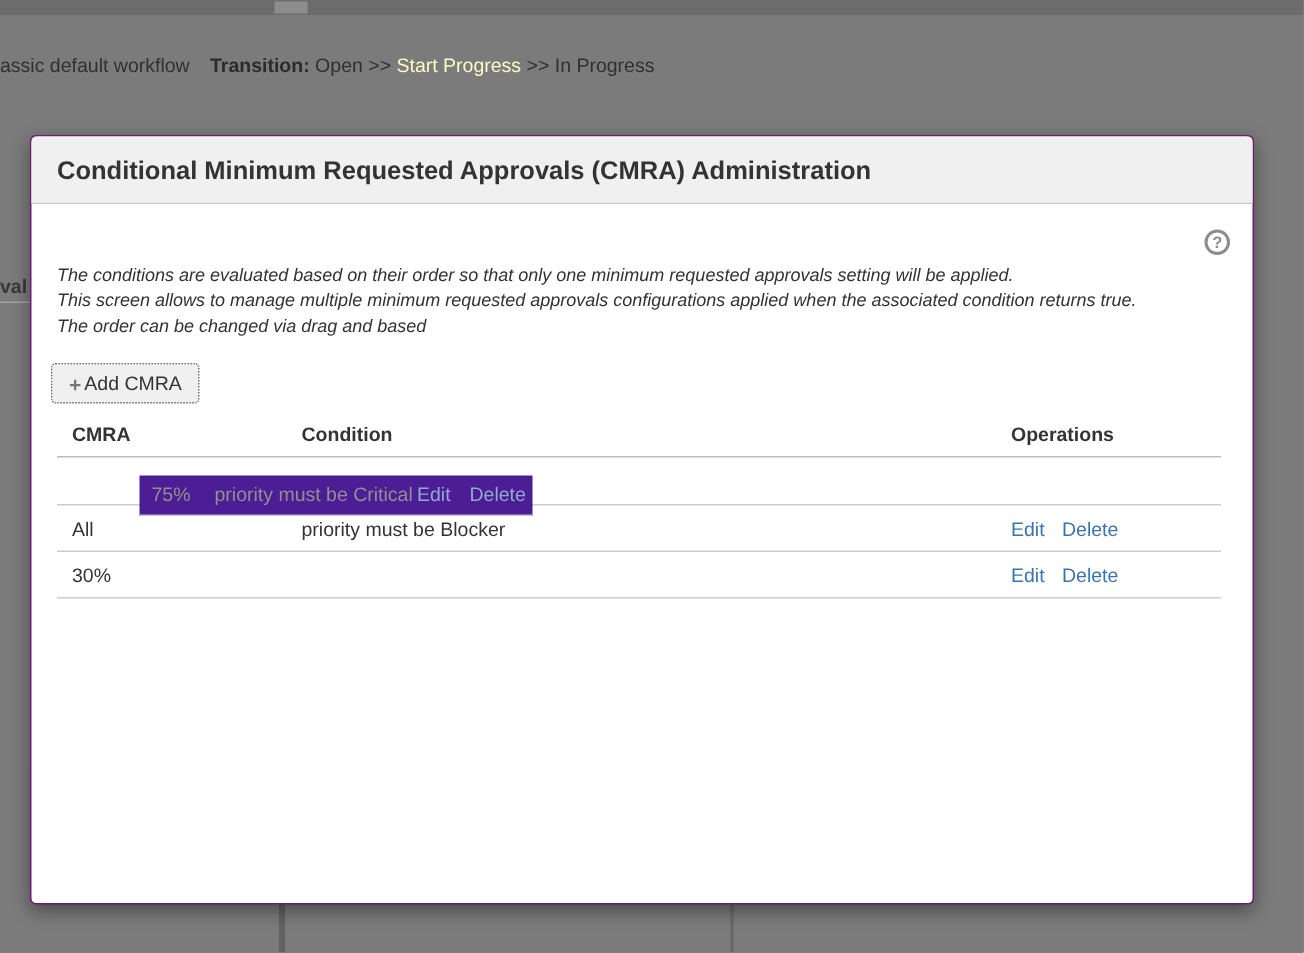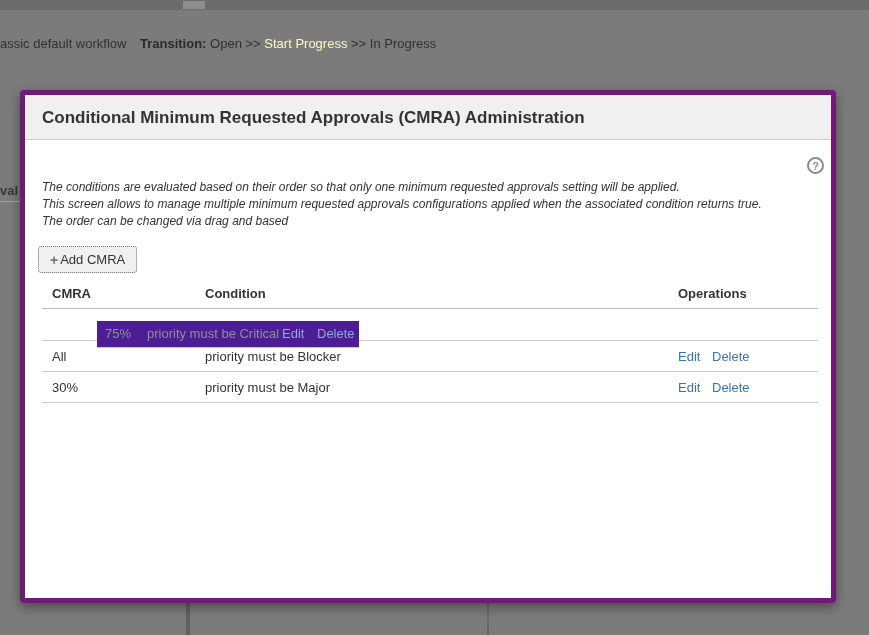--- a/index.html
+++ b/index.html
@@ -18,21 +18,21 @@
   .bg-transition b { color:#2b2b2b; }
   .bg-link { color:#fef9c3; text-decoration:none; }
   .bg-tab-fragment { position:absolute; left:0; top:183px; font-size:13px; font-weight:bold; color:#383838; }
   .bg-tab-line { position:absolute; left:0; top:201px; width:22px; height:1px; background:#a3a3a3; }
   .bg-vline1 { position:absolute; left:186px; top:603px; width:4px; height:32px; background:#616161; }
   .bg-vline2 { position:absolute; left:487px; top:603px; width:2px; height:32px; background:#686868; }
 
   
   .dialog {
     position:absolute; left:20px; top:90px; width:816px; height:513px;
-    background:#ffffff; border:5px solid #701a75; border-radius:4px;
+    background:#ffffff; border:1px solid #701a75; border-radius:4px;
     box-shadow:0 4px 12px rgba(0,0,0,0.40);
     padding-left:32px;
   }
   .dialog-header {
     position:absolute; left:0; top:0; width:100%; height:45px;
     background:#f0f0f0; border-bottom:1px solid #cccccc;
     border-radius:4px 4px 0 0;
   }
   .dialog-title {
     position:absolute; left:17px; top:0; line-height:45px;
@@ -151,20 +151,19 @@
 
     <div class="trow" style="top:247px;">
       <span class="cell col-cmra">All</span>
       <span class="cell col-cond">priority must be Blocker</span>
       <a class="cell col-edit op-link">Edit</a>
       <a class="cell col-del op-link">Delete</a>
     </div>
 
     <div class="trow" style="top:278px;">
       <span class="cell col-cmra">30%</span>
-      <span class="cell col-cond">priority must be Major</span>
       <a class="cell col-edit op-link">Edit</a>
       <a class="cell col-del op-link">Delete</a>
     </div>
 
 
   </div>
 </div>
 
 </body></html>

